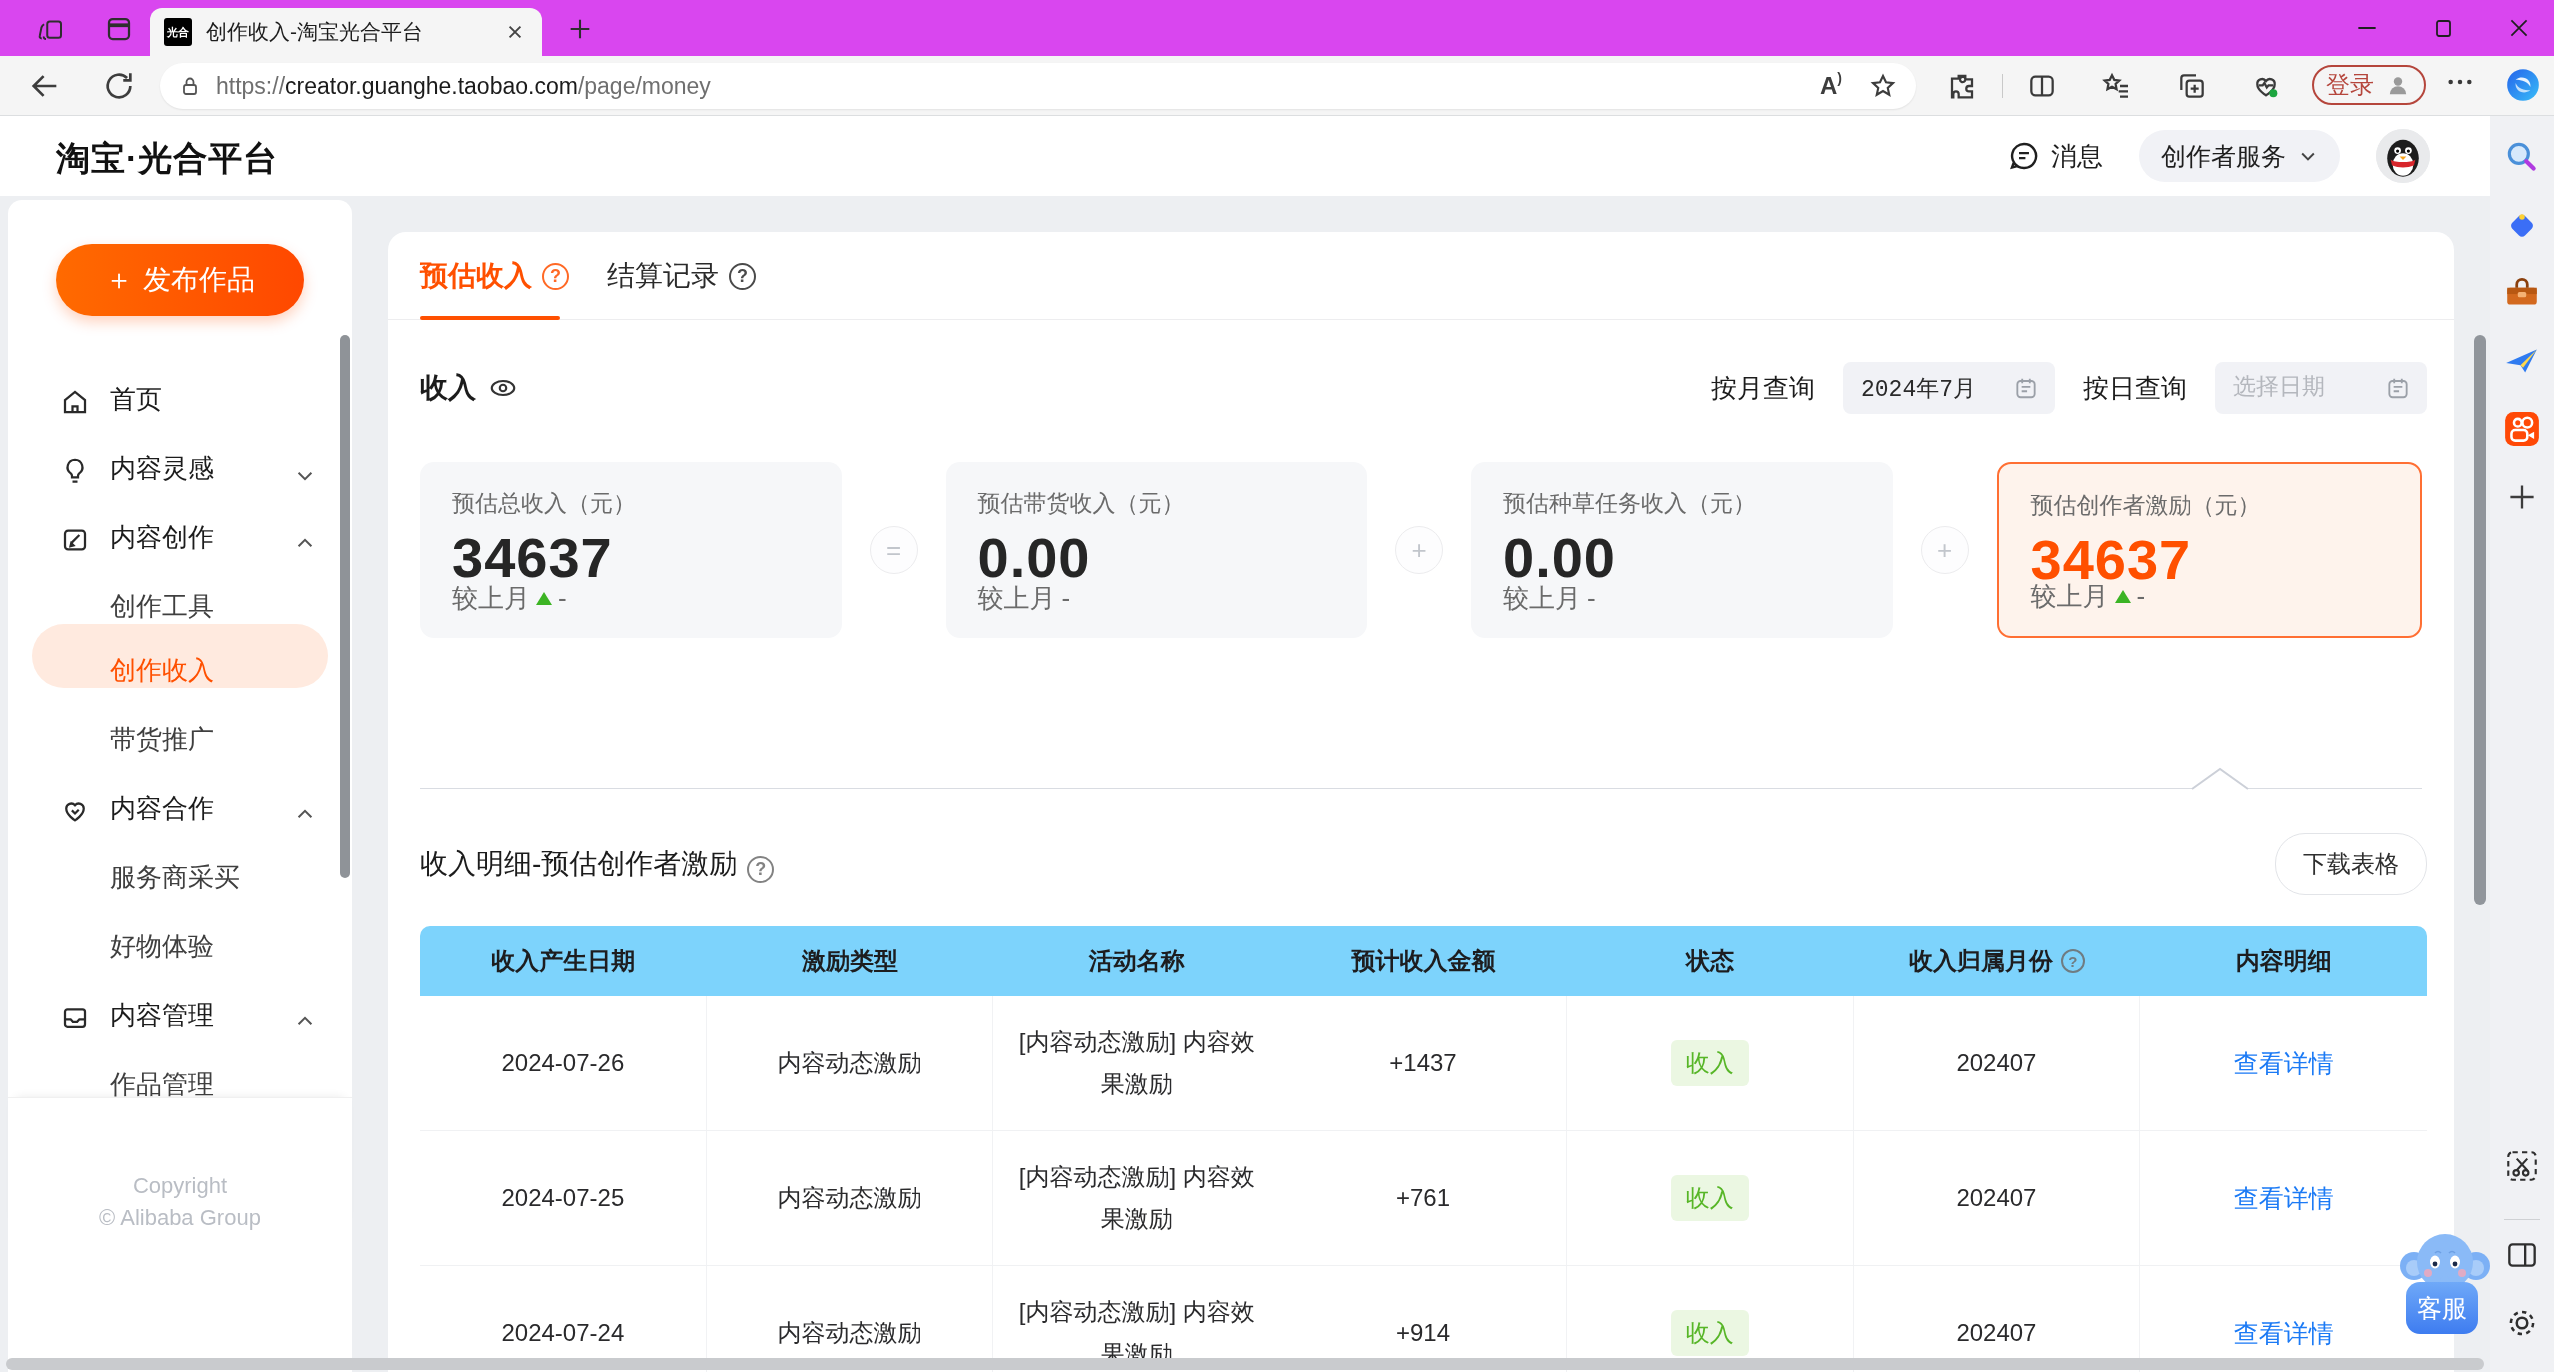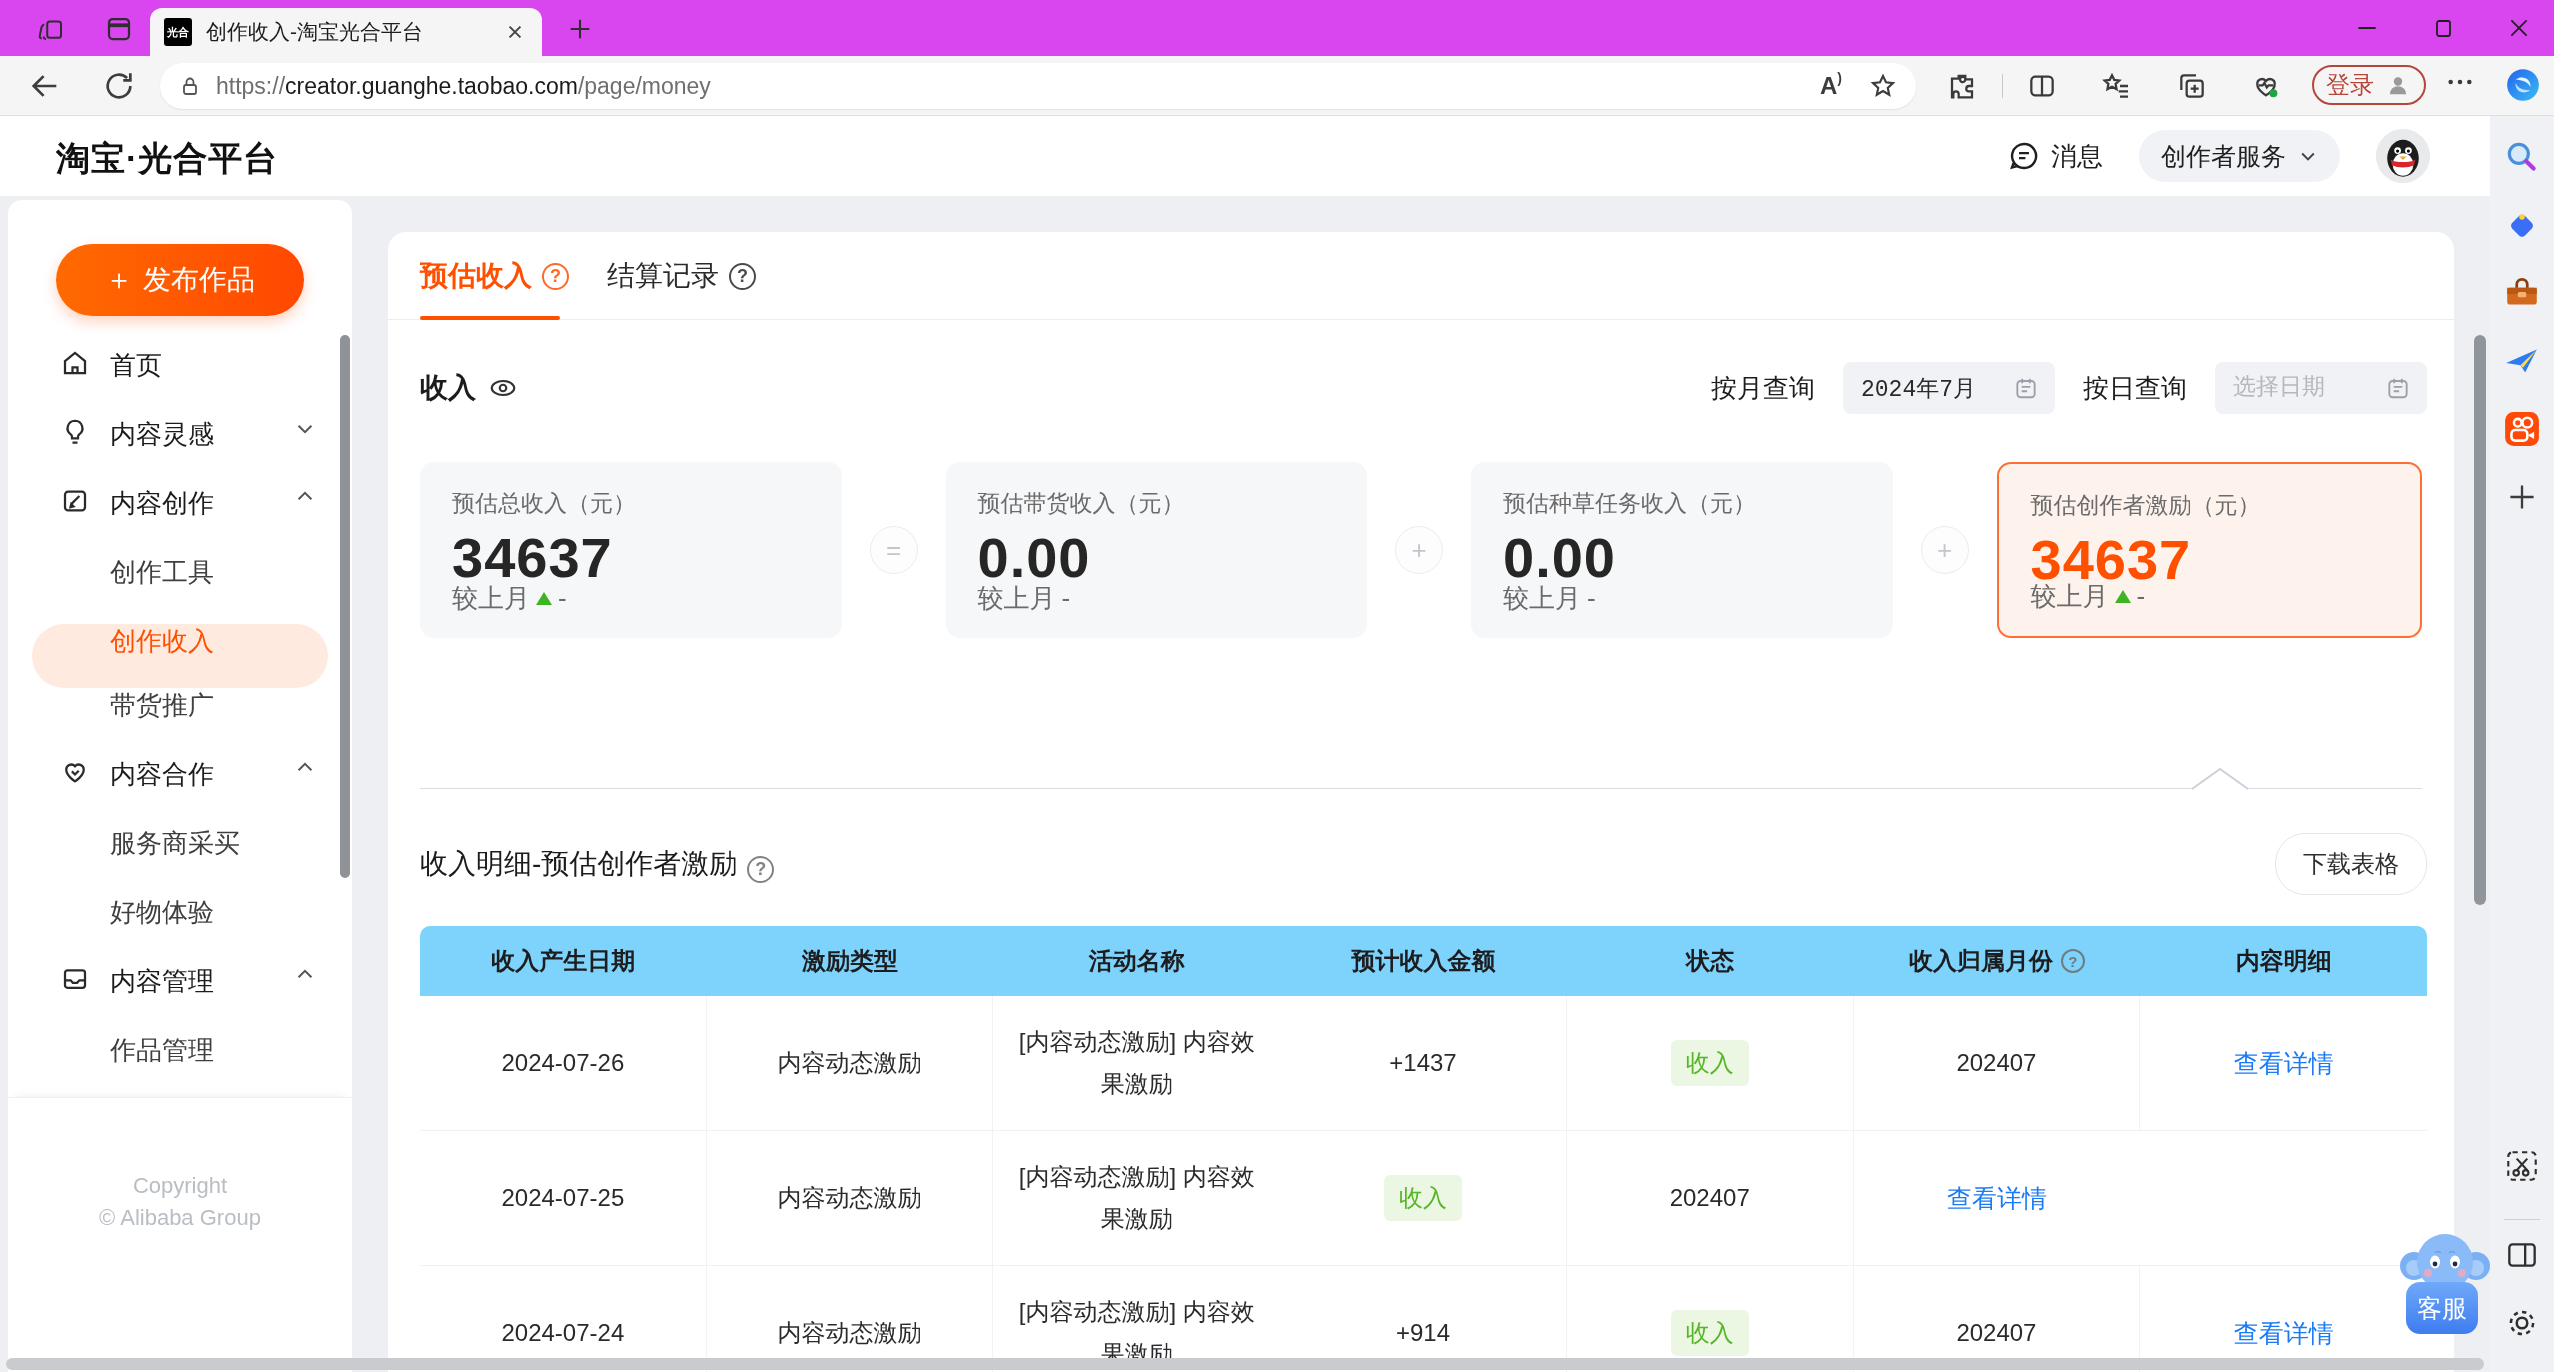--- a/index.html
+++ b/index.html
@@ -59,21 +59,21 @@
   .svc-pill span{font-size:25px;color:#1f1f1f}
   .avatar{width:54px;height:54px;border-radius:50%;background:#e9eaec;overflow:hidden;cursor:pointer;flex:none}
 
   
   .nav-panel{position:absolute;left:8px;top:84px;width:344px;height:1172px;background:#fff;
      border-radius:14px 14px 0 0}
   .publish-btn{position:absolute;left:48px;top:44px;width:248px;height:72px;border-radius:36px;
      background:linear-gradient(90deg,#ff6a00,#ff4800);color:#fff;display:flex;align-items:center;
      justify-content:center;gap:10px;font-size:28px;cursor:pointer;box-shadow:0 6px 14px rgba(255,80,0,.25)}
   .nav-menu{position:absolute;left:0;top:148px;width:100%}
-  .nav-item{height:69px;display:flex;align-items:flex-start;padding:0 36px 0 52px;cursor:pointer;
+  .nav-item{height:69px;display:flex;align-items:flex-end;padding:0 36px 0 52px;cursor:pointer;
      font-size:26px;color:#1c1c1c;box-sizing:border-box}
   .nav-item .ni-icon{width:30px;height:30px;margin-right:20px;color:#2a2a2a;flex:none}
   .nav-item .chev{margin-left:auto;width:22px;height:22px;color:#555}
   .nav-item.sub{padding-left:102px;color:#3f3f3f}
   .nav-item.active{background:#ffeadf;color:#ff5000;border-radius:34px;margin:0 24px;height:64px;
      padding-left:78px}
   .nav-footer{position:absolute;left:0;top:897px;width:100%;text-align:center;
      border-top:1px solid #f0f0f0;box-shadow:0 -6px 10px -8px rgba(0,0,0,.12)}
   .nav-footer div{font-size:22px;color:#b9bdc4;line-height:32px}
   .nav-footer div:first-child{margin-top:72px}
@@ -633,20 +633,21 @@
             <div class="cell-detail">
               <a class="detail-link">查看详情</a>
             </div>
           </div>
           <div class="trow">
             <div class="cell-date">2024-07-25</div>
             <div class="cell-type">内容动态激励</div>
             <div class="cell-activity">
               <span>[内容动态激励] 内容效果激励</span>
             </div>
+            <div class="cell-amount">+761</div>
             <div class="cell-status">
               <span class="badge">收入</span>
             </div>
             <div class="cell-month">202407</div>
             <div class="cell-detail">
               <a class="detail-link">查看详情</a>
             </div>
           </div>
           <div class="trow">
             <div class="cell-date">2024-07-24</div>

